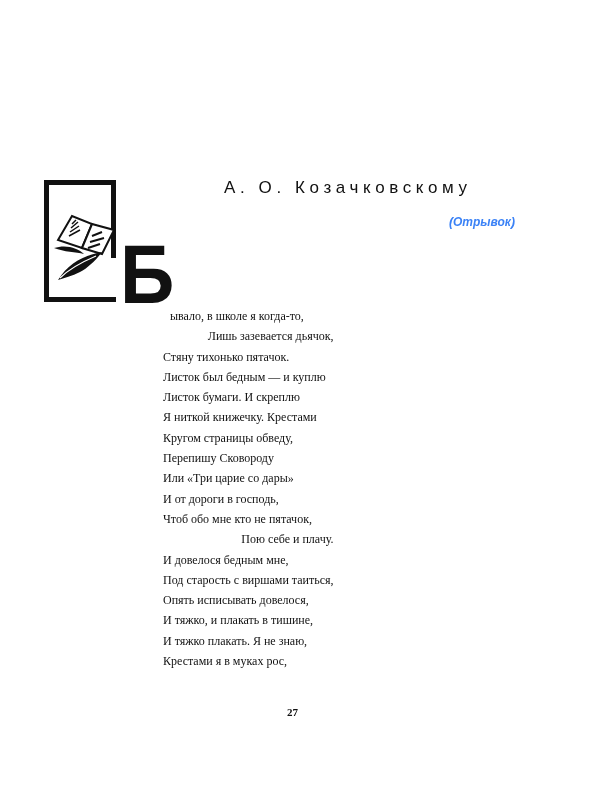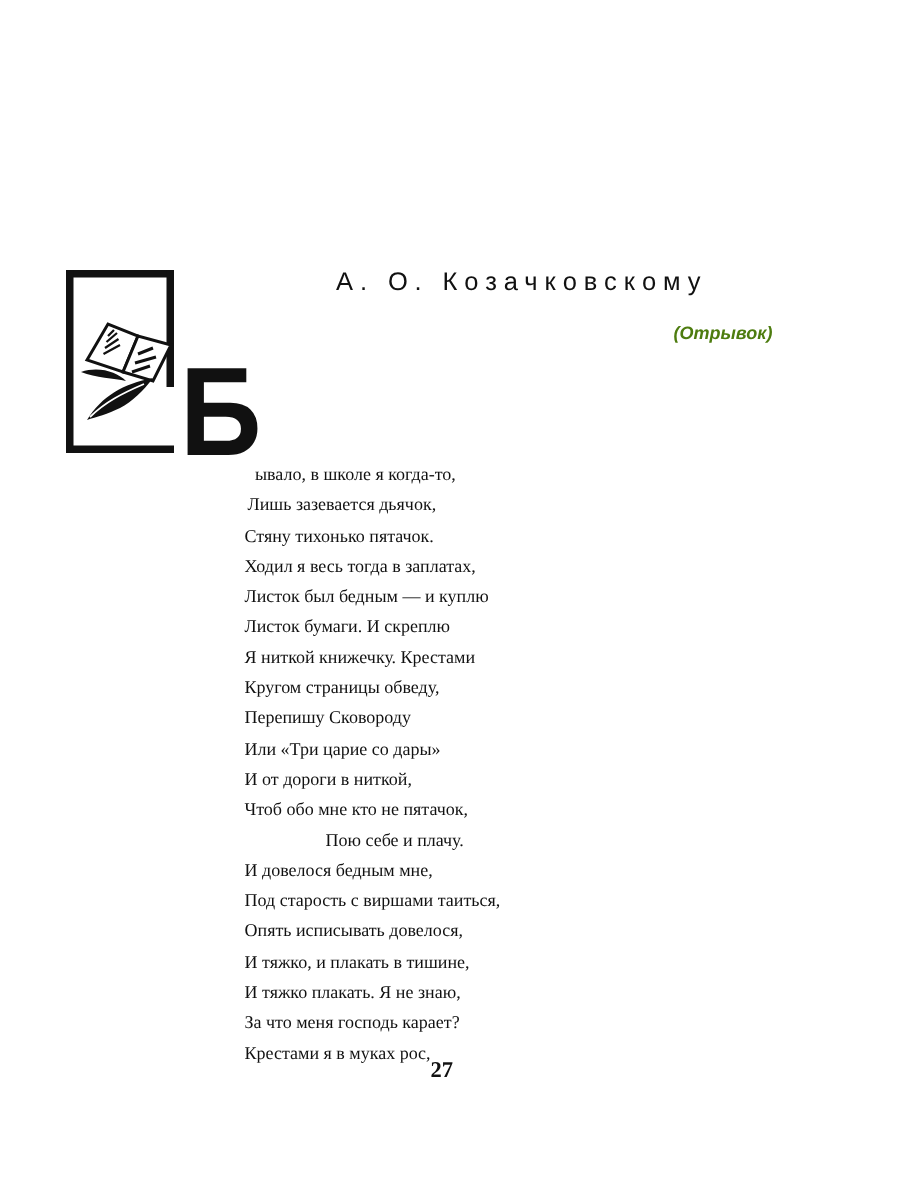--- a/index.html
+++ b/index.html
@@ -3,27 +3,27 @@
 <meta charset="utf-8">
 <style>
   html, body { margin: 0; padding: 0; background: #ffffff; }
   body { width: 600px; height: 787px; position: relative; overflow: hidden; font-family: "Liberation Serif", serif; color: #111; }
   .initial-box { position: absolute; left: 44px; top: 180px; width: 112px; height: 128px; }
   .frame { position: absolute; left: 0; top: 0; width: 72px; height: 122px; border-top: 5px solid #111; border-left: 5px solid #111; border-bottom: 5px solid #111; box-sizing: border-box; }
   .frame-right { position: absolute; left: 67px; top: 0; width: 5px; height: 78px; background: #111; }
   .book { position: absolute; left: 8px; top: 22px; }
   .big-letter { position: absolute; left: 76px; top: 58px; font-family: "Liberation Sans", sans-serif; font-weight: bold; font-size: 84px; line-height: 72px; color: #111; transform: scaleX(0.9); transform-origin: left top; }
   .title { position: absolute; left: 224px; top: 178px; font-family: "Liberation Sans", sans-serif; font-weight: 400; font-size: 17px; letter-spacing: 4.6px; color: #111; }
-  .subtitle { position: absolute; left: 449px; top: 215px; font-family: "Liberation Sans", sans-serif; font-weight: bold; font-style: italic; font-size: 12px; color: #4d7c0f; }
+  .subtitle { position: absolute; left: 449px; top: 215px; font-family: "Liberation Sans", sans-serif; font-weight: bold; font-style: italic; font-size: 12px; color: #3b82f6; }
   .poem { position: absolute; left: 163px; top: 306px; font-size: 12px; line-height: 20.3px; }
   .poem .line { white-space: pre; height: 20.3px; }
   .poem .first { padding-left: 7px; }
-  .poem .second { padding-left: 2px; }
-  .poem .indent { padding-left: 54px; }
-  .page-number { position: absolute; left: 287px; top: 706px; font-weight: bold; font-size: 15px; }
+  .poem .second { padding-left: 2px; text-align: right; }
+  .poem .indent { padding-left: 54px; text-align: right; }
+  .page-number { position: absolute; left: 287px; top: 706px; font-weight: bold; font-size: 11px; }
 </style>
 </head>
 <body>
 
 <div class="initial-box">
   <div class="frame"></div>
   <div class="frame-right"></div>
   <svg class="book" width="70" height="80" viewBox="0 0 70 80">
     <path d="M6 38 L20 14 L40 22 L30 46 Z" fill="#fff" stroke="#111" stroke-width="2"></path>
     <path d="M30 46 L40 22 L62 28 L50 52 Z" fill="#fff" stroke="#111" stroke-width="2"></path>
@@ -36,32 +36,30 @@
   <div class="big-letter">Б</div>
 </div>
 
 <div class="title">А. О. Козачковскому</div>
 <div class="subtitle">(Отрывок)</div>
 
 <div class="poem">
   <div class="line first">ывало, в школе я когда-то,</div>
   <div class="line second">Лишь зазевается дьячок,</div>
   <div class="line">Стяну тихонько пятачок.</div>
-  <div class="line">Ходил я весь тогда в заплатах,</div>
   <div class="line">Листок был бедным — и куплю</div>
   <div class="line">Листок бумаги. И скреплю</div>
   <div class="line">Я ниткой книжечку. Крестами</div>
   <div class="line">Кругом страницы обведу,</div>
   <div class="line">Перепишу Сковороду</div>
   <div class="line">Или «Три царие со дары»</div>
-  <div class="line">И от дороги в ниткой,</div>
+  <div class="line">И от дороги в господь,</div>
   <div class="line">Чтоб обо мне кто не пятачок,</div>
   <div class="line indent">Пою себе и плачу.</div>
   <div class="line">И довелося бедным мне,</div>
   <div class="line">Под старость с виршами таиться,</div>
   <div class="line">Опять исписывать довелося,</div>
   <div class="line">И тяжко, и плакать в тишине,</div>
   <div class="line">И тяжко плакать. Я не знаю,</div>
-  <div class="line">За что меня господь карает?</div>
   <div class="line">Крестами я в муках рос,</div>
 </div>
 
 <div class="page-number">27</div>
 
 </body></html>

